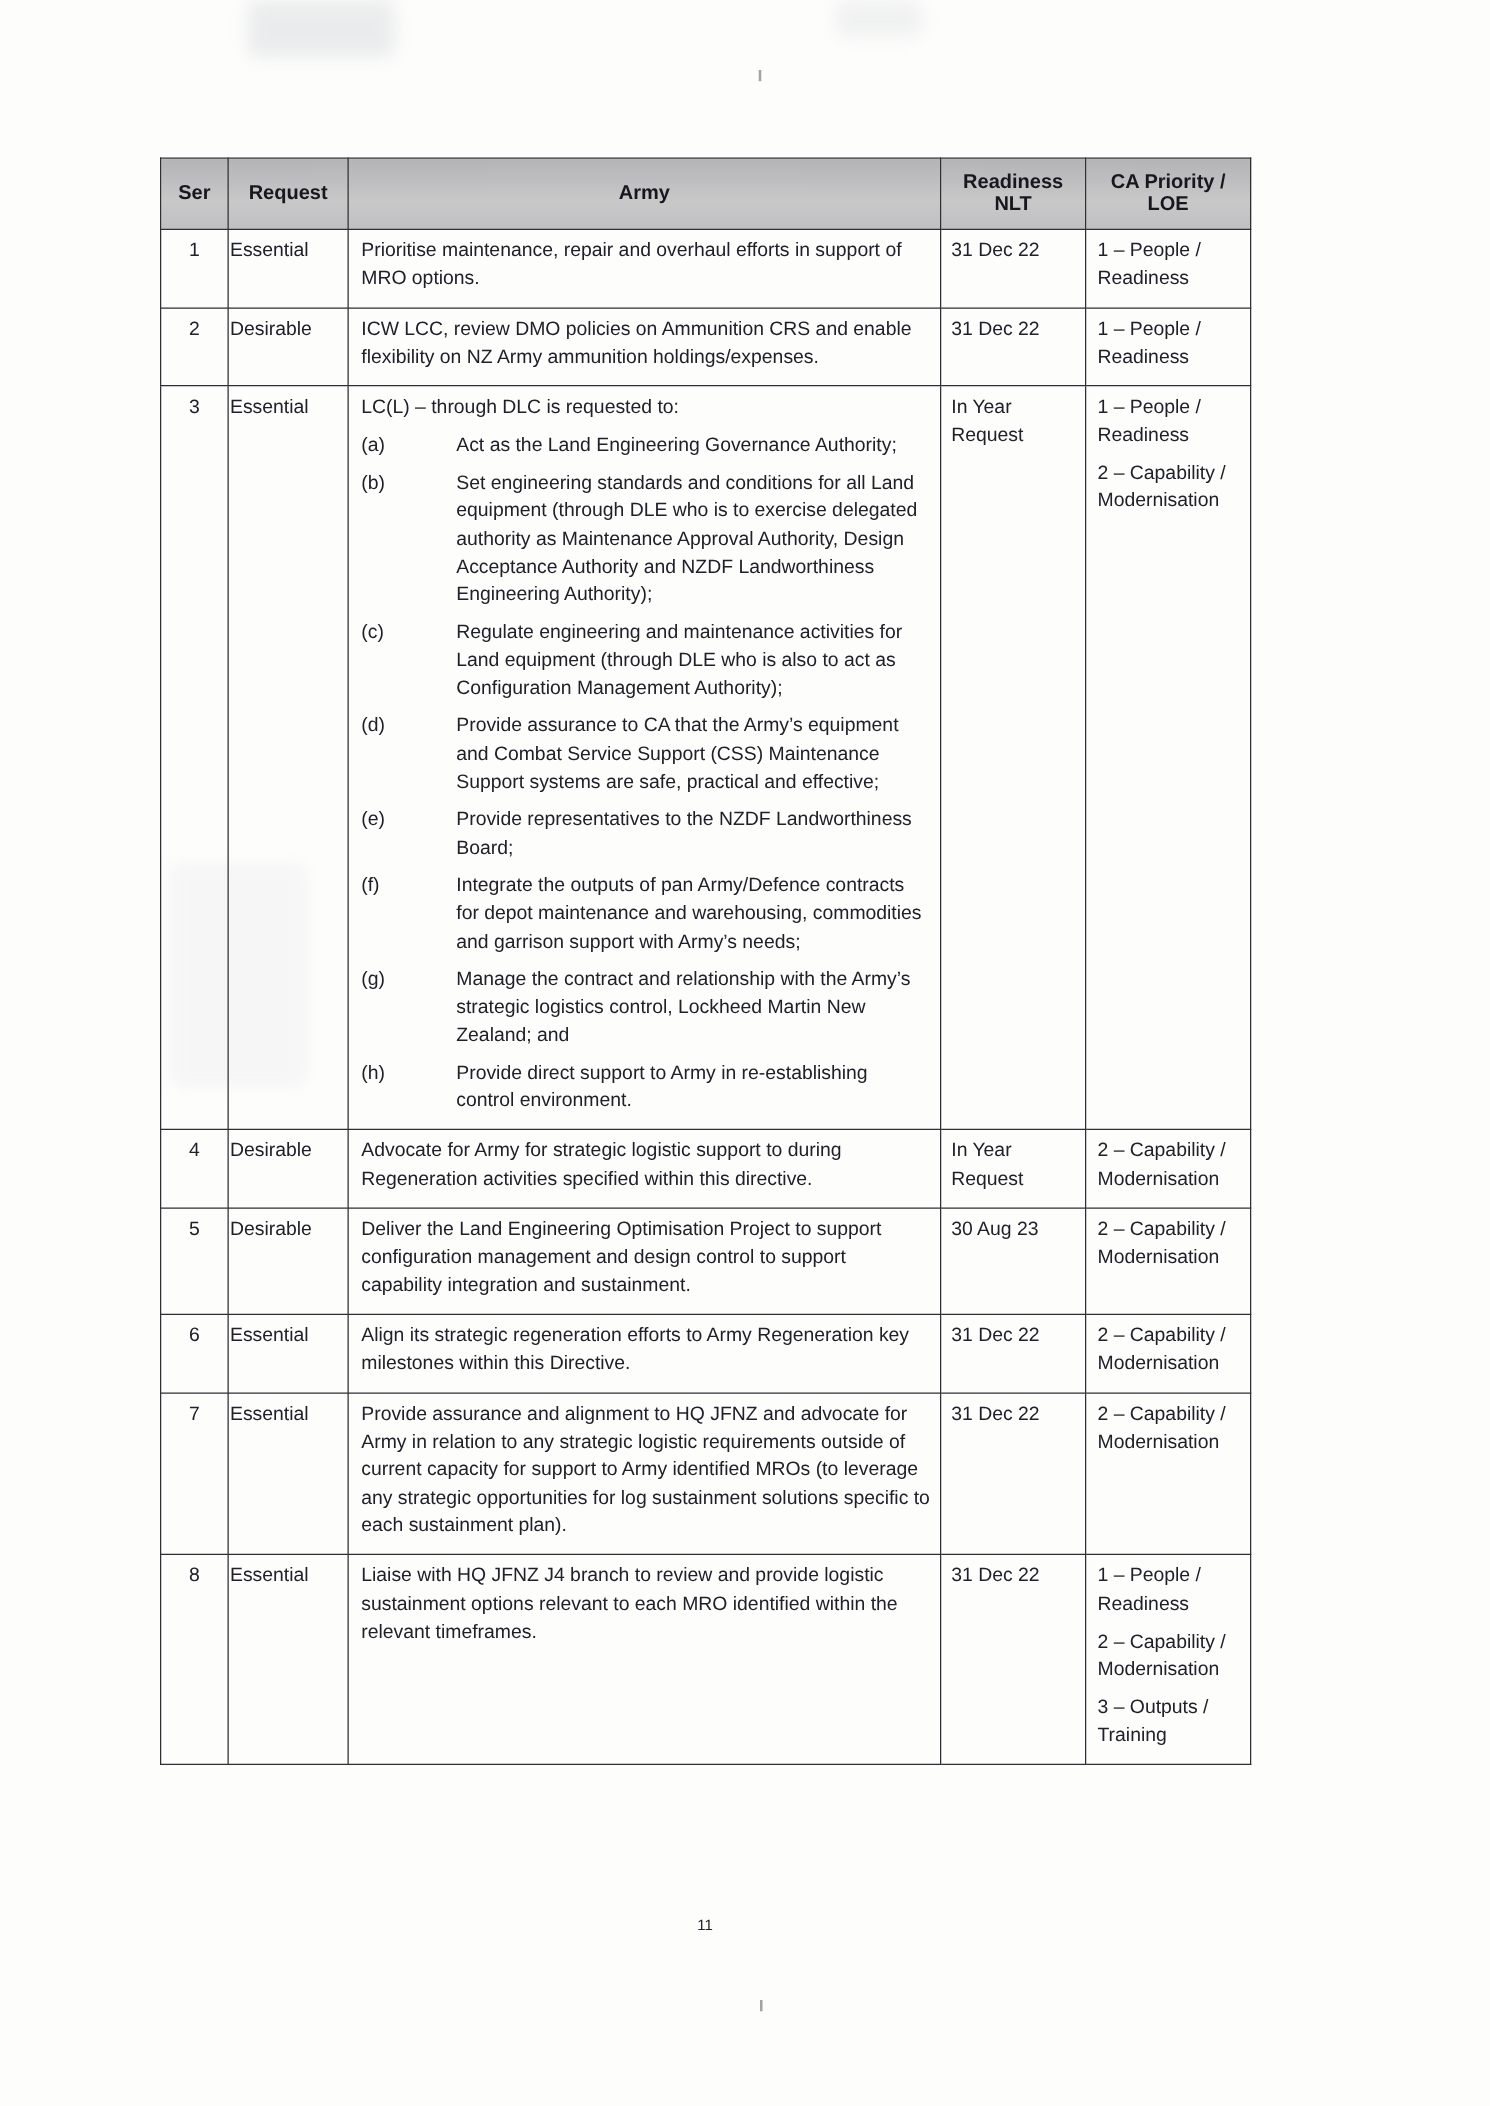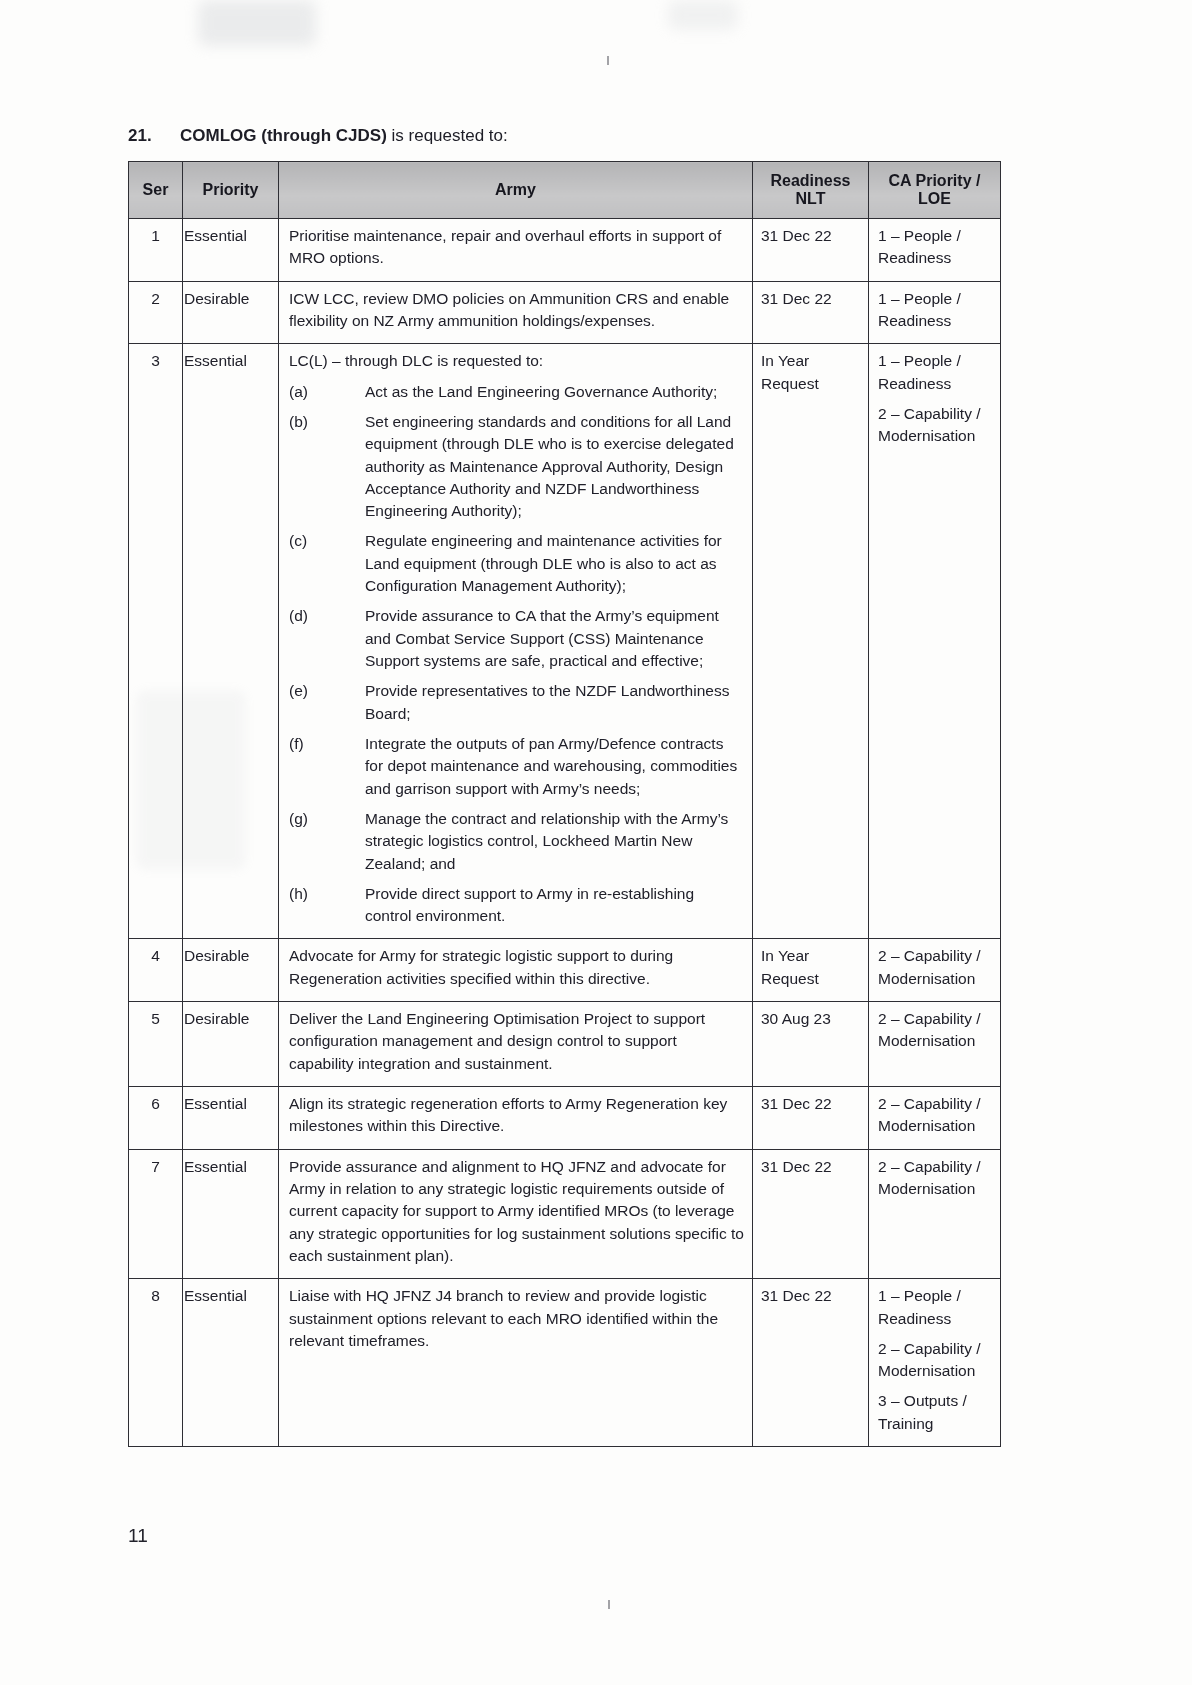--- a/index.html
+++ b/index.html
@@ -57,21 +57,22 @@
   td.c-ca  { padding-left: 9px; padding-right: 5px; }
   .subitem { display: flex; margin-top: 8px; }
   .sublabel { flex: 0 0 32px; }
   .subtext { flex: 1 1 auto; margin-left: 44px; }
   .ca-item + .ca-item { margin-top: 8px; }
   .pagenum {
     position: absolute;
     bottom: 138px;
     left: 128px;
     width: 872px;
-    font-size: 19px;
+    text-align: center;
+    font-size: 12px;
     color: #22222b;
   }
   
   .smudge { position: absolute; pointer-events: none; }
   .smudge.s1 { top: 0; left: 198px; width: 118px; height: 46px; background: #c9ccd0; opacity: .35; filter: blur(7px); border-radius: 8px; }
   .smudge.s2 { top: 0; left: 668px; width: 70px; height: 30px; background: #d4d6d9; opacity: .3; filter: blur(7px); border-radius: 8px; }
   .smudge.s3 { top: 690px; left: 136px; width: 110px; height: 180px; background: #b9bcc2; opacity: .10; filter: blur(5px); border-radius: 10px; }
   .speck { position: absolute; background: #5a5a60; opacity: .55; pointer-events: none; }
   .speck.k1 { top: 56px; left: 607px; width: 2px; height: 9px; }
   .speck.k2 { top: 1600px; left: 608px; width: 2px; height: 9px; }
@@ -80,36 +81,33 @@
 <body>
 
 <div class="page">
   <div class="smudge s1"></div>
   <div class="smudge s2"></div>
   <div class="smudge s3"></div>
   <div class="speck k1"></div>
   <div class="speck k2"></div>
 
   <div class="content">
-    <div class="heading">
-      <span class="hnum">21.</span><span class="hbold">COMLOG (through CJDS)</span><span> is requested to:</span>
-    </div>
 
     <table class="task-table">
       <colgroup>
         <col style="width:54px">
         <col style="width:96px">
         <col style="width:474px">
         <col style="width:116px">
         <col style="width:132px">
       </colgroup>
       <thead>
         <tr>
           <th>Ser</th>
-          <th>Priority</th>
+          <th>Request</th>
           <th>Army</th>
           <th>Readiness NLT</th>
           <th>CA Priority / LOE</th>
         </tr>
       </thead>
       <tbody>
           <tr>
             <td class="c-ser">1</td>
             <td class="c-pri">Essential</td>
             <td class="c-task">

